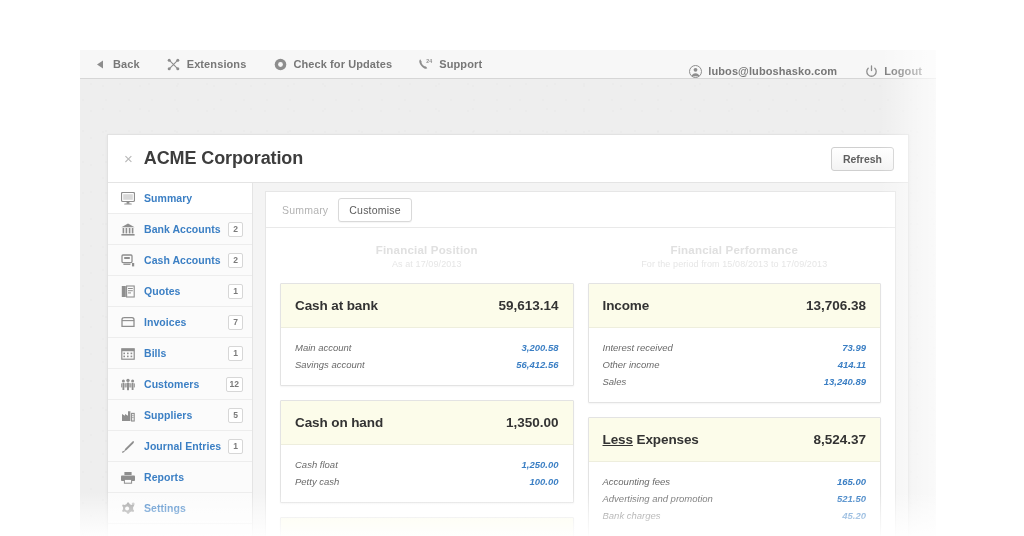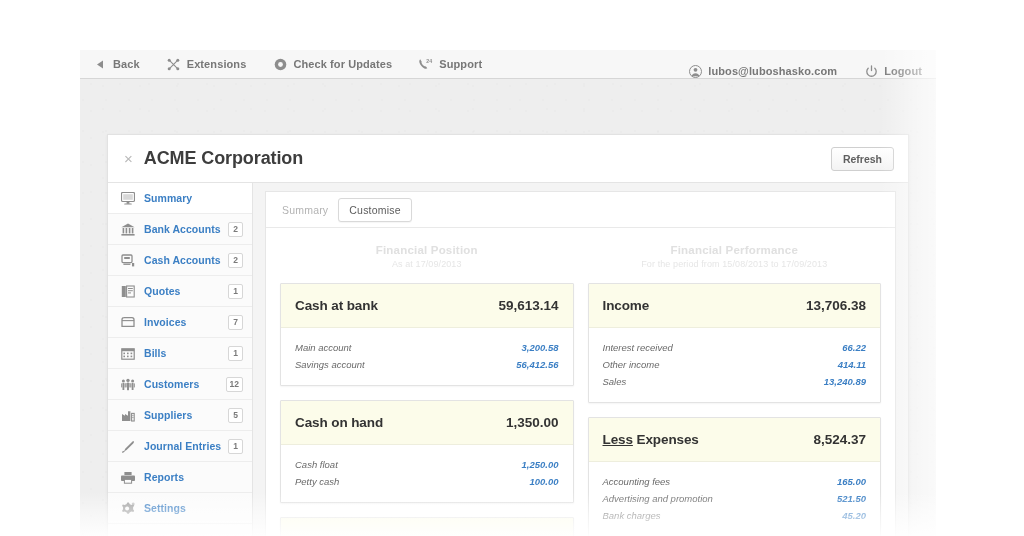--- a/index.html
+++ b/index.html
@@ -631,21 +631,21 @@
                   </div>
 
                   <div class="card">
                     <div class="card-head">
                       <span class="ch-name">Income</span>
                       <span class="ch-amount">13,706.38</span>
                     </div>
                     <div class="card-rows">
                       <div class="card-row">
                         <span class="r-label">Interest received</span>
-                        <span class="r-value">66.22</span>
+                        <span class="r-value">73.99</span>
                       </div>
                       <div class="card-row">
                         <span class="r-label">Other income</span>
                         <span class="r-value">414.11</span>
                       </div>
                       <div class="card-row">
                         <span class="r-label">Sales</span>
                         <span class="r-value">13,240.89</span>
                       </div>
                     </div>

